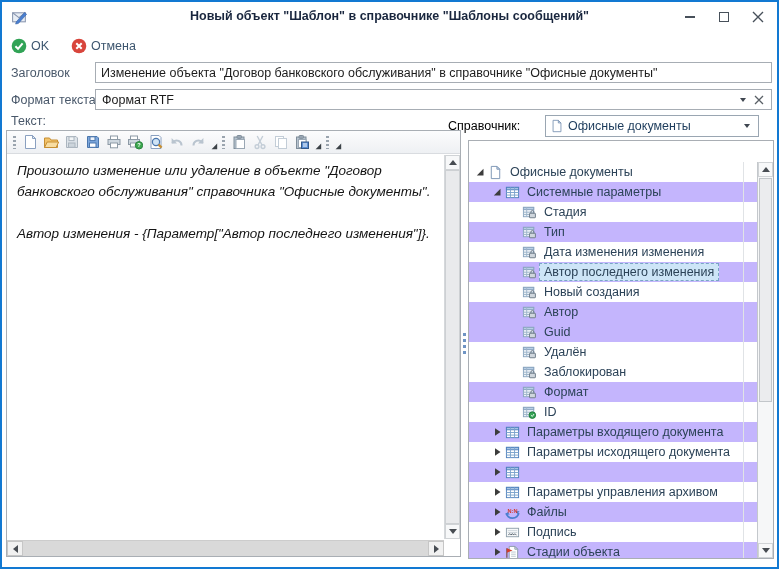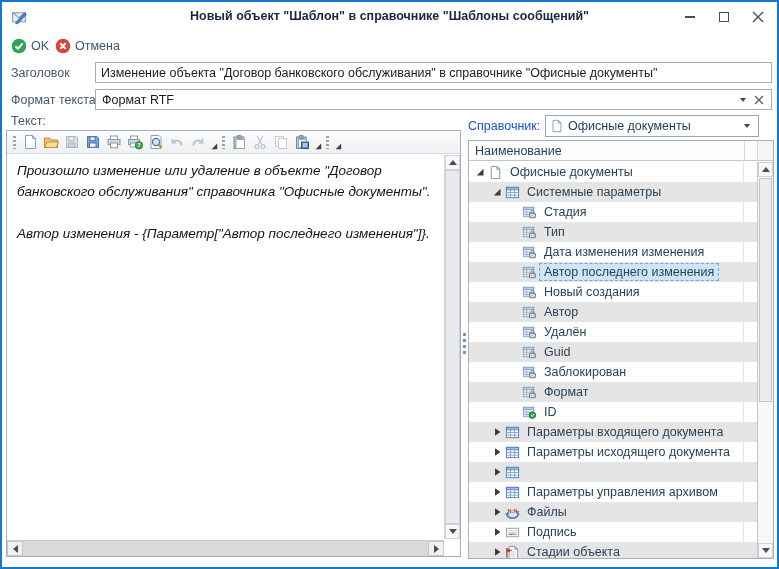--- a/index.html
+++ b/index.html
@@ -12,21 +12,21 @@
   
   .titlebar{position:absolute;left:0;top:0;right:0;height:30px;}
   .win-icon{position:absolute;left:9px;top:6px;width:17px;height:17px;}
   .title{position:absolute;left:0;right:0;top:7px;text-align:center;
     font-size:12.5px;font-weight:bold;color:#19263e;}
   .win-controls{position:absolute;right:2px;top:0;height:30px;display:flex;}
   .win-btn{width:34px;height:30px;display:flex;align-items:center;justify-content:center;}
   .glyph-min{width:10px;height:0;border-bottom:2px solid #47505a;}
   .glyph-max{width:10px;height:10px;border:1.4px solid #47505a;}
   
-  .actionbar{position:absolute;left:9px;top:33px;height:22px;display:flex;gap:6px;align-items:center;}
+  .actionbar{position:absolute;left:9px;top:33px;height:22px;display:flex;gap:22px;align-items:center;}
   .act-btn{display:flex;align-items:center;gap:4px;cursor:default;}
   .act-btn span{font-size:12.5px;color:#3d566f;}
   
   .frm-label{position:absolute;left:9px;font-size:12.5px;color:#49586a;}
   .input{position:absolute;left:93px;width:677px;height:21px;border:1px solid #a7adb4;
     font-family:"Liberation Sans",sans-serif;font-size:12.5px;color:#1c1c1c;padding:1px 5px;background:#fff;}
   .combo{position:absolute;left:93px;width:677px;height:21px;border:1px solid #a7adb4;background:#fff;
     display:flex;align-items:center;padding-left:6px;font-size:12.5px;color:#1c1c1c;}
   .combo .spacer{flex:1;}
   .dd-arrow{width:0;height:0;border-left:3.5px solid transparent;border-right:3.5px solid transparent;
@@ -56,32 +56,32 @@
   .hsb-btn.left{left:0;} .hsb-btn.right{right:0;}
   .tri-up{width:0;height:0;border-left:4px solid transparent;border-right:4px solid transparent;border-bottom:5px solid #474c52;}
   .tri-down{width:0;height:0;border-left:4px solid transparent;border-right:4px solid transparent;border-top:5px solid #474c52;}
   .tri-left{width:0;height:0;border-top:4px solid transparent;border-bottom:4px solid transparent;border-right:5px solid #474c52;}
   .tri-right{width:0;height:0;border-top:4px solid transparent;border-bottom:4px solid transparent;border-left:5px solid #474c52;}
   
   .splitter{position:absolute;left:459px;top:128px;width:7px;height:427px;
     display:flex;flex-direction:column;align-items:center;justify-content:center;gap:3px;}
   .splitter i{width:3px;height:3px;background:#6f94c4;display:block;}
   
-  .dir-label{position:absolute;left:466px;top:117px;font-size:12.5px;color:#1d4ed8;}
+  .dir-label{position:absolute;left:446px;top:117px;font-size:12.5px;color:#000000;}
   .dir-combo{position:absolute;left:543px;top:113px;width:214px;height:22px;border:1px solid #9aa6b2;background:#fff;
     display:flex;align-items:center;padding-left:4px;font-size:12.5px;color:#1d3c5c;gap:4px;}
   .dir-combo .spacer{flex:1;}
   .treebox{position:absolute;left:466px;top:138px;width:306px;height:419px;border:1px solid #a9aeb4;background:#fff;}
   .tree-header{position:absolute;left:0;top:0;right:0;height:20px;display:flex;background:#fdfdfd;border-bottom:1px solid #c4c8cc;}
   .th-main{flex:1;padding:3px 0 0 6px;font-size:12.5px;color:#24425f;}
   .th-empty{width:13px;border-left:1px solid #d7dadd;}
   .th-sb{width:16px;border-left:1px solid #d7dadd;background:#f4f5f6;}
   .tree-rows{position:absolute;left:0;top:21px;right:16px;bottom:0;overflow:hidden;}
   .tree-row{height:20px;display:flex;align-items:center;font-size:12.5px;color:#2b4257;white-space:nowrap;}
-  .tree-row.alt{background:#e5e5e5;}
+  .tree-row.alt{background:#c4b5fd;}
   .t-indent{display:inline-block;height:1px;}
   .t-exp{width:13px;display:flex;justify-content:center;align-items:center;flex:none;}
   .t-icon{width:19px;display:flex;justify-content:center;align-items:center;flex:none;}
   .t-label{padding:1px 4px;border:1px solid transparent;}
   .t-label.sel{background:#cde5f7;border:1px dashed #7aa5c6;}
   .col-sep{position:absolute;top:21px;bottom:0;right:29px;width:0;border-left:1px solid #e0e3e6;}
   .tree-sb{position:absolute;right:0;top:21px;bottom:0;width:16px;background:#f6f7f8;border-left:1px solid #c4c8cc;}
   .tree-thumb{position:absolute;left:1px;right:1px;top:16px;height:224px;background:#ebecee;border:1px solid #c2c6ca;}
   svg{display:block;}
 </style>
@@ -305,25 +305,20 @@
         <path d="M3.5,1.5 h6 l3,3 v10 h-9 z" fill="#fff" stroke="#7a93b3"></path>
         <path d="M9.5,1.5 v3 h3 z" fill="#dce6f2" stroke="#7a93b3"></path>
       </svg>
     </span>
     <span>Офисные документы</span>
     <span class="spacer"></span>
     <span class="dd-arrow"></span>
   </div>
 
   <div class="treebox">
-    <div class="tree-header">
-      <div class="th-main">Наименование</div>
-      <div class="th-empty"></div>
-      <div class="th-sb"></div>
-    </div>
     <div class="tree-rows" id="treeRows">
         <div class="tree-row">
           <span class="t-indent" style="width: 4px;"></span>
           <span class="t-exp">
             <svg viewBox="0 0 10 10" width="10" height="10">
               <path d="M8.5,1.8 V8.5 H1.8 Z" fill="#3c3c3c"></path>
             </svg>
           </span>
           <span class="t-icon">
             <svg viewBox="0 0 16 16" width="15" height="15">
@@ -426,47 +421,47 @@
             <svg viewBox="0 0 16 16" width="15" height="15">
               <rect x="1.5" y="2.5" width="11" height="10" fill="#eef3f8" stroke="#8aa5c0"></rect>
               <rect x="1.5" y="2.5" width="11" height="2.4" fill="#b9cfe6" stroke="#8aa5c0"></rect>
               <path d="M1.5,7.7 H12.5 M1.5,10.1 H12.5 M5,2.5 V12.5" stroke="#9db4ca" fill="none"></path>
               <rect x="8" y="8.8" width="6.3" height="4.8" rx="0.5" fill="#cfd6dd" stroke="#6e7b87"></rect>
               <path d="M9.5,8.8 v-1.3 a1.6,1.6 0 0 1 3.2,0 v1.3" fill="none" stroke="#6e7b87"></path>
             </svg>
           </span>
           <span class="t-label">Автор</span>
         </div>
+        <div class="tree-row alt">
+          <span class="t-indent" style="width: 38px;"></span>
+          <span class="t-exp"></span>
+          <span class="t-icon">
+            <svg viewBox="0 0 16 16" width="15" height="15">
+              <rect x="1.5" y="2.5" width="11" height="10" fill="#eef3f8" stroke="#8aa5c0"></rect>
+              <rect x="1.5" y="2.5" width="11" height="2.4" fill="#b9cfe6" stroke="#8aa5c0"></rect>
+              <path d="M1.5,7.7 H12.5 M1.5,10.1 H12.5 M5,2.5 V12.5" stroke="#9db4ca" fill="none"></path>
+              <rect x="8" y="8.8" width="6.3" height="4.8" rx="0.5" fill="#cfd6dd" stroke="#6e7b87"></rect>
+              <path d="M9.5,8.8 v-1.3 a1.6,1.6 0 0 1 3.2,0 v1.3" fill="none" stroke="#6e7b87"></path>
+            </svg>
+          </span>
+          <span class="t-label">Guid</span>
+        </div>
         <div class="tree-row">
           <span class="t-indent" style="width: 38px;"></span>
           <span class="t-exp"></span>
           <span class="t-icon">
             <svg viewBox="0 0 16 16" width="15" height="15">
               <rect x="1.5" y="2.5" width="11" height="10" fill="#eef3f8" stroke="#8aa5c0"></rect>
               <rect x="1.5" y="2.5" width="11" height="2.4" fill="#b9cfe6" stroke="#8aa5c0"></rect>
               <path d="M1.5,7.7 H12.5 M1.5,10.1 H12.5 M5,2.5 V12.5" stroke="#9db4ca" fill="none"></path>
               <rect x="8" y="8.8" width="6.3" height="4.8" rx="0.5" fill="#cfd6dd" stroke="#6e7b87"></rect>
               <path d="M9.5,8.8 v-1.3 a1.6,1.6 0 0 1 3.2,0 v1.3" fill="none" stroke="#6e7b87"></path>
             </svg>
           </span>
           <span class="t-label">Удалён</span>
-        </div>
-        <div class="tree-row alt">
-          <span class="t-indent" style="width: 38px;"></span>
-          <span class="t-exp"></span>
-          <span class="t-icon">
-            <svg viewBox="0 0 16 16" width="15" height="15">
-              <rect x="1.5" y="2.5" width="11" height="10" fill="#eef3f8" stroke="#8aa5c0"></rect>
-              <rect x="1.5" y="2.5" width="11" height="2.4" fill="#b9cfe6" stroke="#8aa5c0"></rect>
-              <path d="M1.5,7.7 H12.5 M1.5,10.1 H12.5 M5,2.5 V12.5" stroke="#9db4ca" fill="none"></path>
-              <rect x="8" y="8.8" width="6.3" height="4.8" rx="0.5" fill="#cfd6dd" stroke="#6e7b87"></rect>
-              <path d="M9.5,8.8 v-1.3 a1.6,1.6 0 0 1 3.2,0 v1.3" fill="none" stroke="#6e7b87"></path>
-            </svg>
-          </span>
-          <span class="t-label">Guid</span>
         </div>
         <div class="tree-row">
           <span class="t-indent" style="width: 38px;"></span>
           <span class="t-exp"></span>
           <span class="t-icon">
             <svg viewBox="0 0 16 16" width="15" height="15">
               <rect x="1.5" y="2.5" width="11" height="10" fill="#eef3f8" stroke="#8aa5c0"></rect>
               <rect x="1.5" y="2.5" width="11" height="2.4" fill="#b9cfe6" stroke="#8aa5c0"></rect>
               <path d="M1.5,7.7 H12.5 M1.5,10.1 H12.5 M5,2.5 V12.5" stroke="#9db4ca" fill="none"></path>
               <rect x="8" y="8.8" width="6.3" height="4.8" rx="0.5" fill="#cfd6dd" stroke="#6e7b87"></rect>

